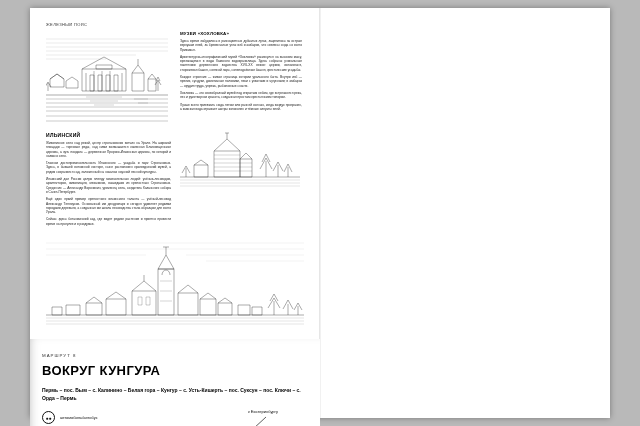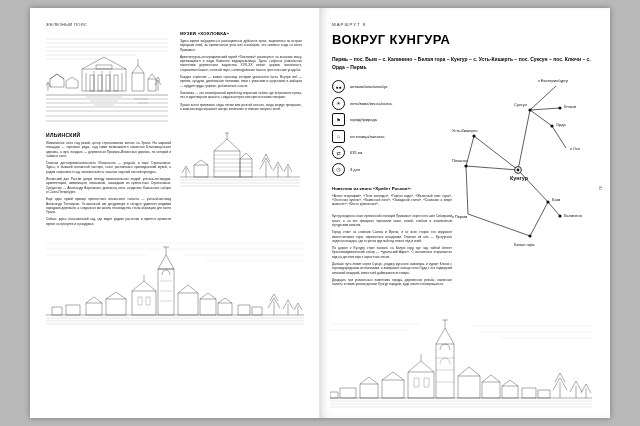--- a/index.html
+++ b/index.html
@@ -9,20 +9,21 @@
     font-family:"Liberation Sans", sans-serif;
     overflow:hidden;
   }
   .spread{
     position:absolute;
     left:30px;top:8px;
     width:580px;height:410px;
     background:#ffffff;
     box-shadow:0 0 6px rgba(0,0,0,.35);
     display:flex;
+    flex-direction:column;
   }
   .page{
     position:relative;
     height:100%;
     box-sizing:border-box;
     background:#fff;
   }
   .page-left{width:290px;padding:14px 12px 12px 16px;}
   .page-right{width:290px;padding:14px 16px 12px 12px;
     box-shadow:inset 6px 0 12px -8px rgba(0,0,0,.35);}

